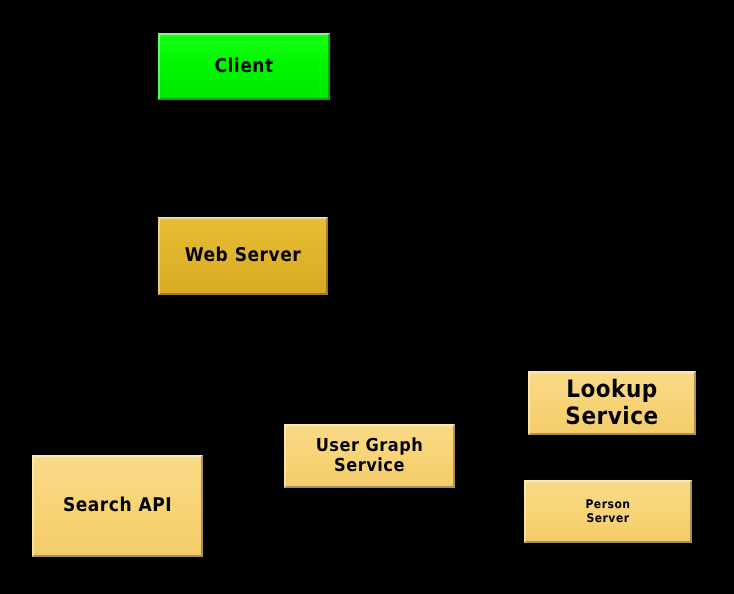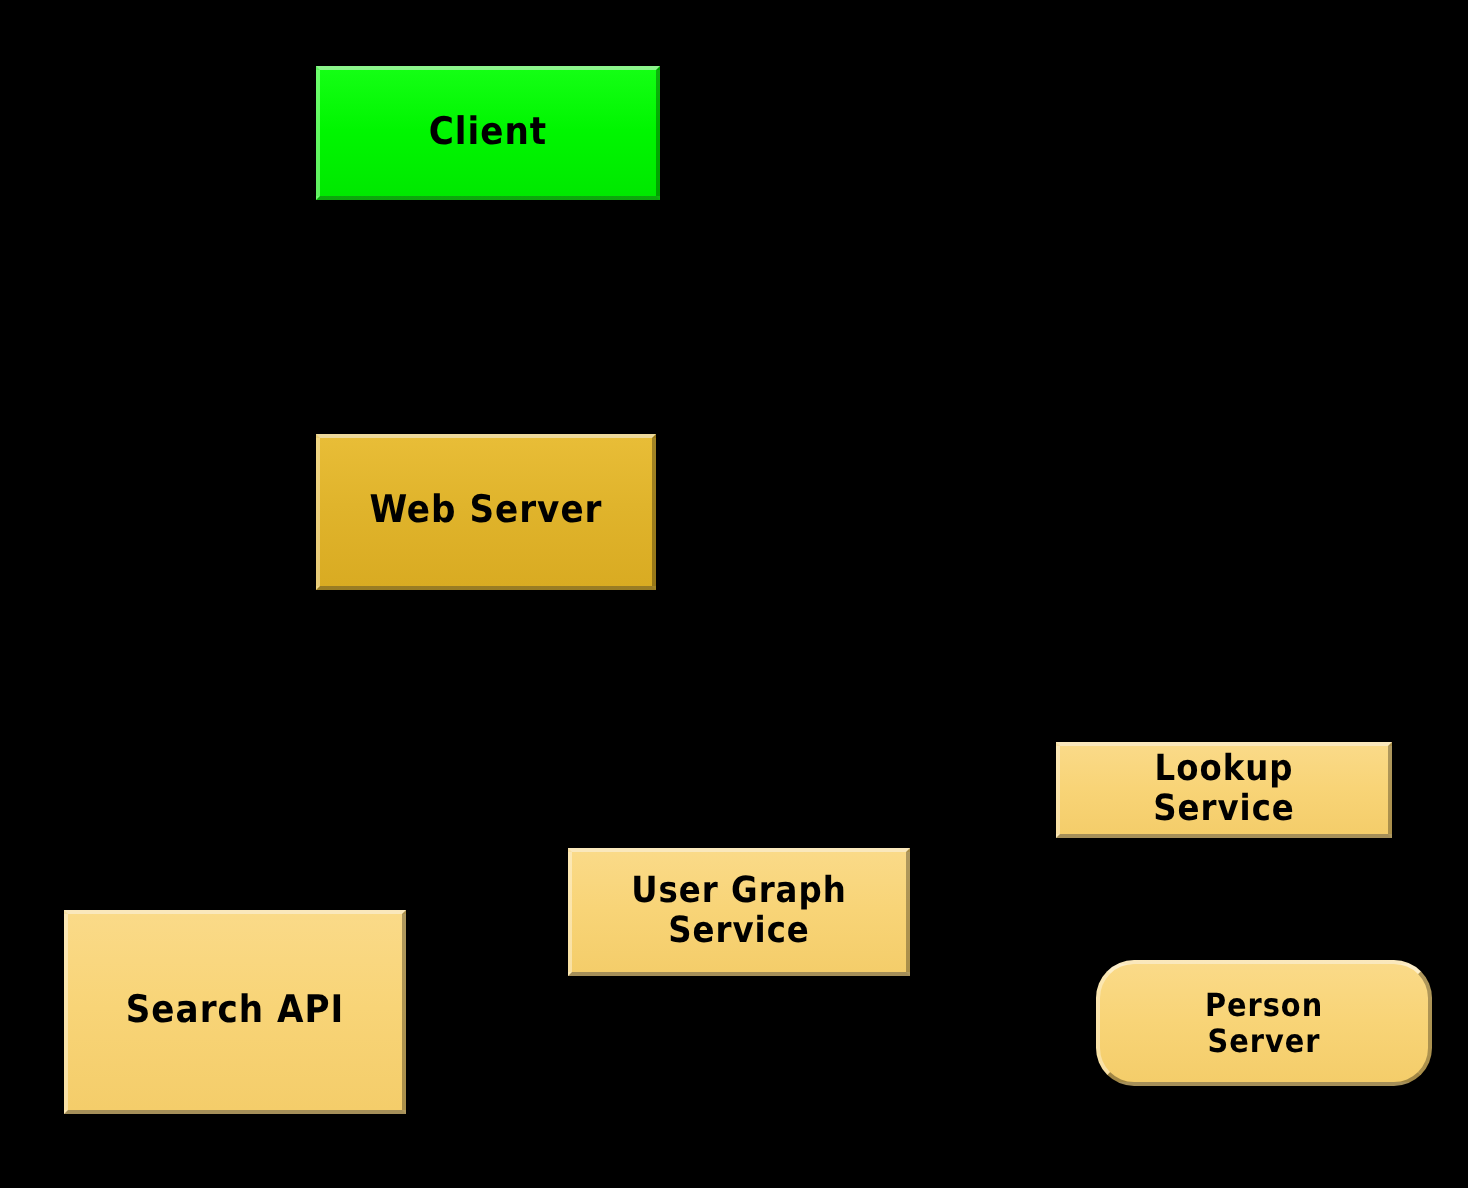--- a/index.html
+++ b/index.html
@@ -62,29 +62,28 @@
     background: linear-gradient(180deg, #fada88 0%, #f8d477 48%, #f4cd6a 100%);
     font-size: 19px;
   }
   #node-user-graph-service {
     left: 284px; top: 424px; width: 171px; height: 64px;
     background: linear-gradient(180deg, #fada88 0%, #f8d477 48%, #f4cd6a 100%);
     font-size: 18px;
     text-align: center;
   }
   #node-lookup-service {
-    left: 528px; top: 371px; width: 168px; height: 48px;
+    left: 528px; top: 371px; width: 168px; height: 64px;
     background: linear-gradient(180deg, #fada88 0%, #f8d477 48%, #f4cd6a 100%);
-    font-size: 18px;
+    font-size: 24px;
   }
   #node-person-server {
-    left: 548px; top: 480px; width: 168px; height: 63px;
+    left: 524px; top: 480px; width: 168px; height: 63px;
     background: linear-gradient(180deg, #fada88 0%, #f8d477 48%, #f4cd6a 100%);
-    font-size: 16px;
-    border-radius: 19px;
+    font-size: 12px;
   }
 </style>
 </head>
 <body>
 
 <div id="canvas">
 
   <div class="node bevel" id="node-client">
     <span class="label">Client</span>
   </div>

